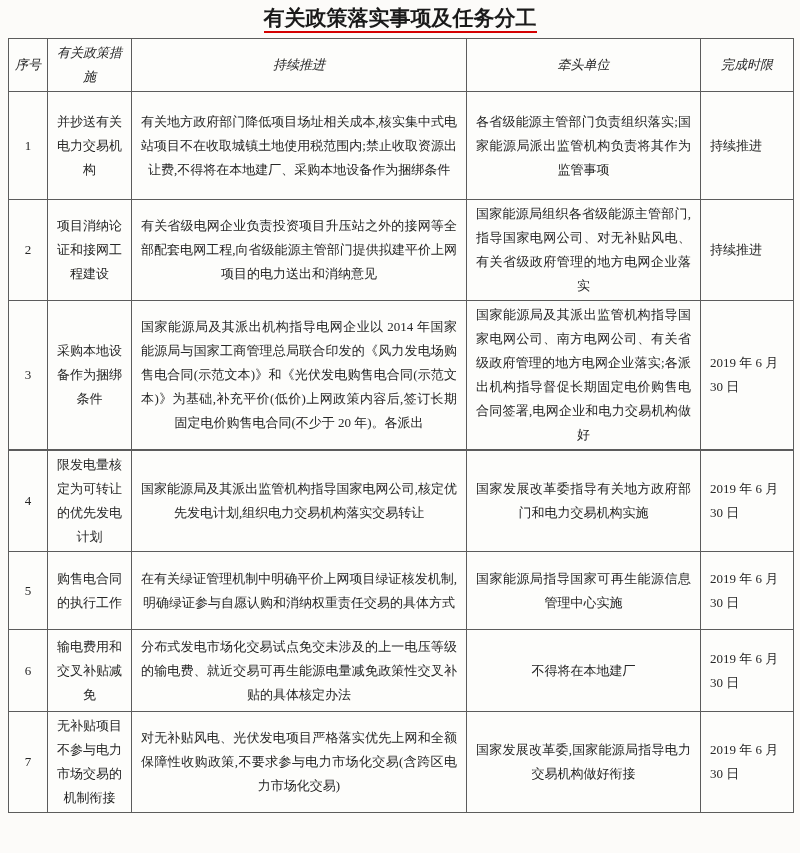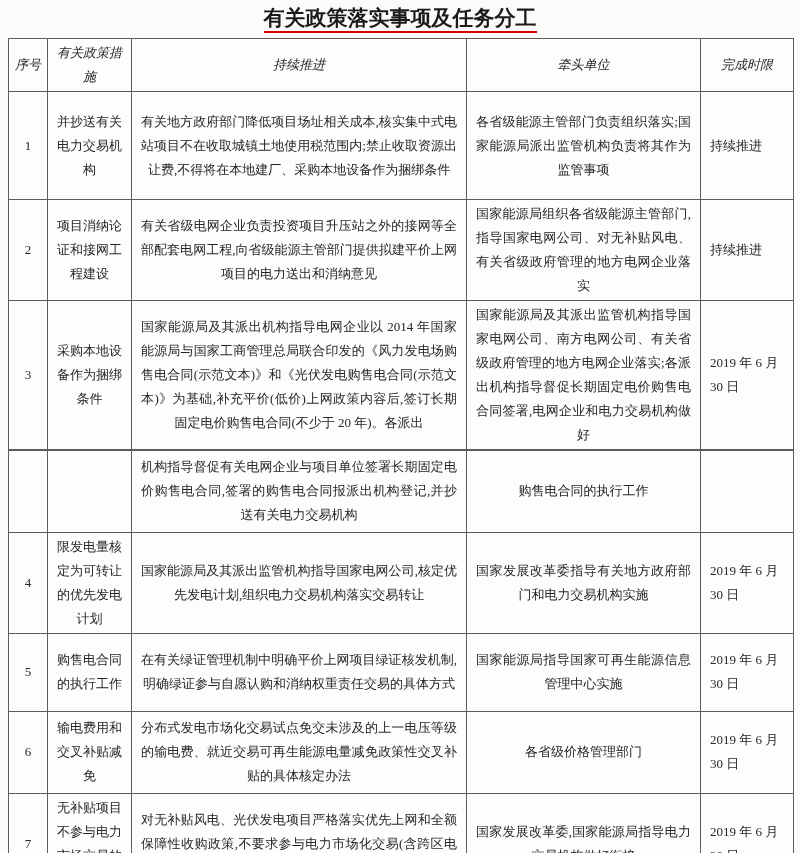--- a/index.html
+++ b/index.html
@@ -97,46 +97,39 @@
       <td class="c-lead">国家能源局组织各省级能源主管部门,指导国家电网公司、对无补贴风电、有关省级政府管理的地方电网企业落实</td>
       <td class="c-deadline">持续推进</td>
     </tr>
     <tr class="rh-2 split-bottom">
       <td class="c-no">3</td>
       <td class="c-measure">采购本地设备作为捆绑条件</td>
       <td class="c-content">国家能源局及其派出机构指导电网企业以 2014 年国家能源局与国家工商管理总局联合印发的《风力发电场购售电合同(示范文本)》和《光伏发电购售电合同(示范文本)》为基础,补充平价(低价)上网政策内容后,签订长期固定电价购售电合同(不少于 20 年)。各派出</td>
       <td class="c-lead">国家能源局及其派出监管机构指导国家电网公司、南方电网公司、有关省级政府管理的地方电网企业落实;各派出机构指导督促长期固定电价购售电合同签署,电网企业和电力交易机构做好</td>
       <td class="c-deadline">2019 年 6 月 30 日</td>
     </tr>
-    <tr class="rh-3">
-      <td class="c-no"></td>
-      <td class="c-measure"></td>
-      <td class="c-content">机构指导督促有关电网企业与项目单位签署长期固定电价购售电合同,签署的购售电合同报派出机构登记,并抄送有关电力交易机构</td>
-      <td class="c-lead">购售电合同的执行工作</td>
-      <td class="c-deadline"></td>
-    </tr>
     <tr class="rh-4">
       <td class="c-no">4</td>
       <td class="c-measure">限发电量核定为可转让的优先发电计划</td>
       <td class="c-content">国家能源局及其派出监管机构指导国家电网公司,核定优先发电计划,组织电力交易机构落实交易转让</td>
       <td class="c-lead">国家发展改革委指导有关地方政府部门和电力交易机构实施</td>
       <td class="c-deadline">2019 年 6 月 30 日</td>
     </tr>
     <tr class="rh-5">
       <td class="c-no">5</td>
       <td class="c-measure">购售电合同的执行工作</td>
       <td class="c-content">在有关绿证管理机制中明确平价上网项目绿证核发机制,明确绿证参与自愿认购和消纳权重责任交易的具体方式</td>
       <td class="c-lead">国家能源局指导国家可再生能源信息管理中心实施</td>
       <td class="c-deadline">2019 年 6 月 30 日</td>
     </tr>
     <tr class="rh-6">
       <td class="c-no">6</td>
       <td class="c-measure">输电费用和交叉补贴减免</td>
       <td class="c-content">分布式发电市场化交易试点免交未涉及的上一电压等级的输电费、就近交易可再生能源电量减免政策性交叉补贴的具体核定办法</td>
-      <td class="c-lead">各省级价格管理部门</td>
+      <td class="c-lead">不得将在本地建厂</td>
       <td class="c-deadline">2019 年 6 月 30 日</td>
     </tr>
     <tr class="rh-7">
       <td class="c-no">7</td>
       <td class="c-measure">无补贴项目不参与电力市场交易的机制衔接</td>
       <td class="c-content">对无补贴风电、光伏发电项目严格落实优先上网和全额保障性收购政策,不要求参与电力市场化交易(含跨区电力市场化交易)</td>
       <td class="c-lead">国家发展改革委,国家能源局指导电力交易机构做好衔接</td>
       <td class="c-deadline">2019 年 6 月 30 日</td>
     </tr>
 

